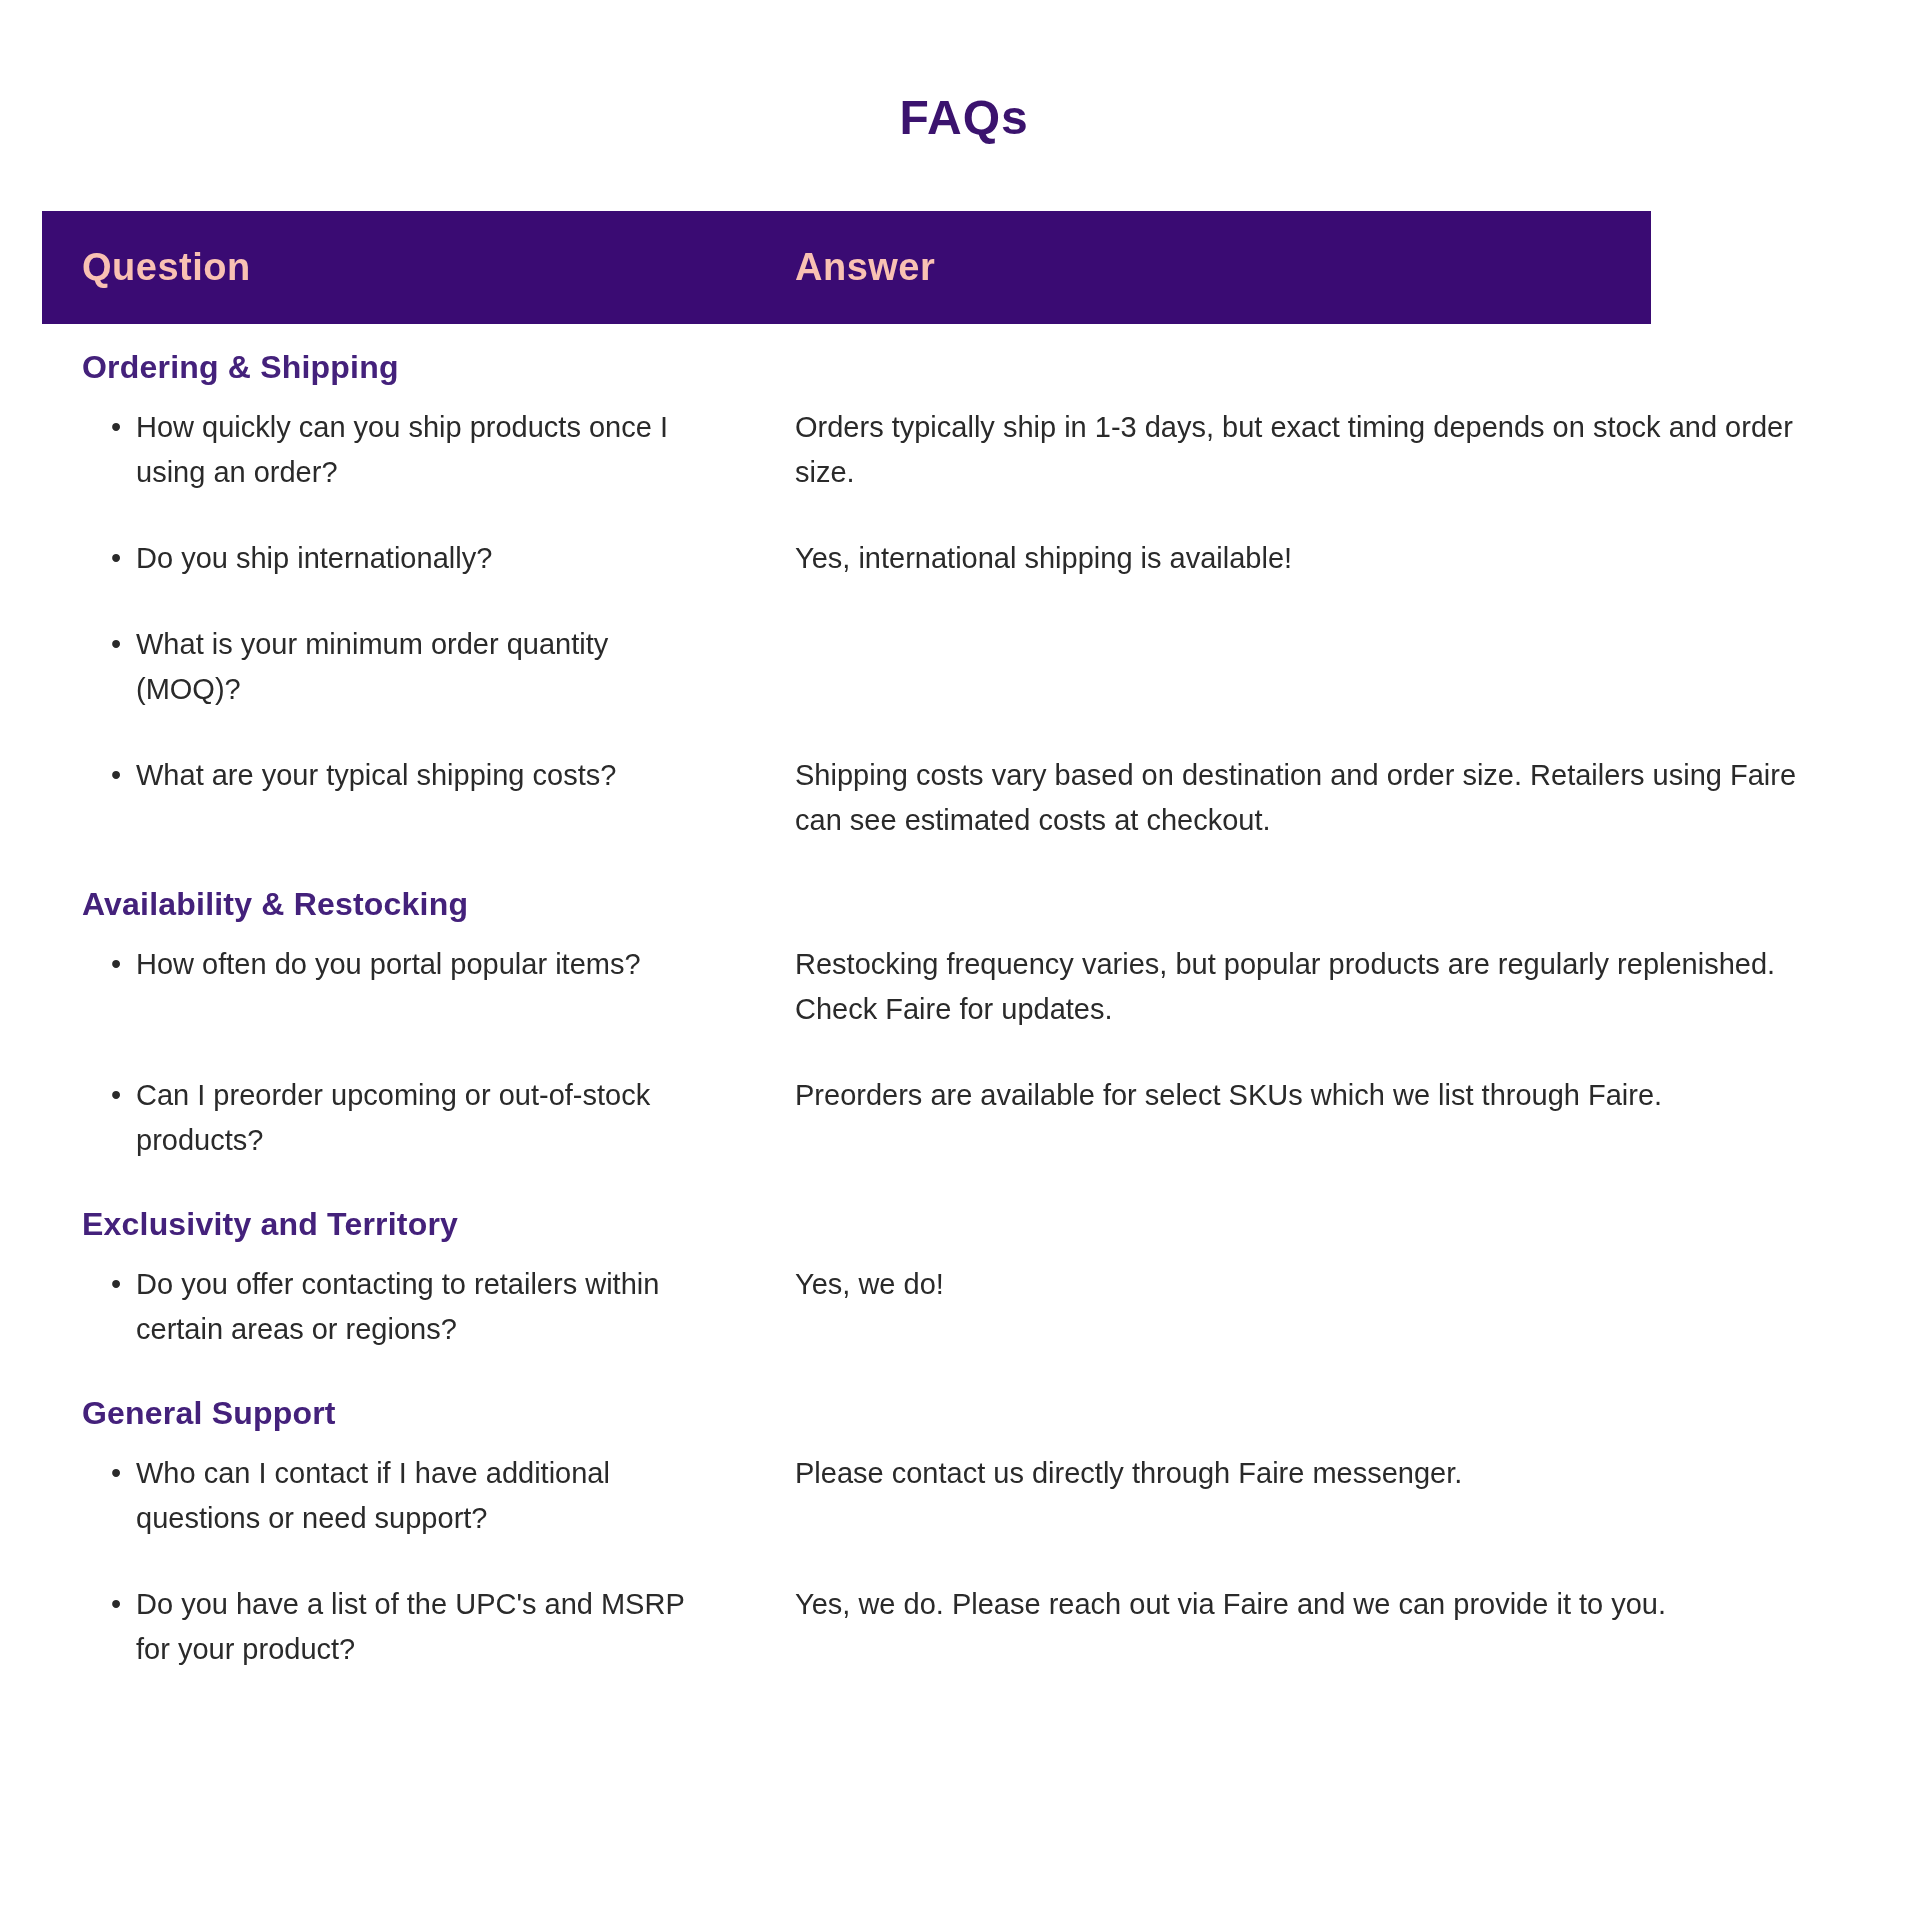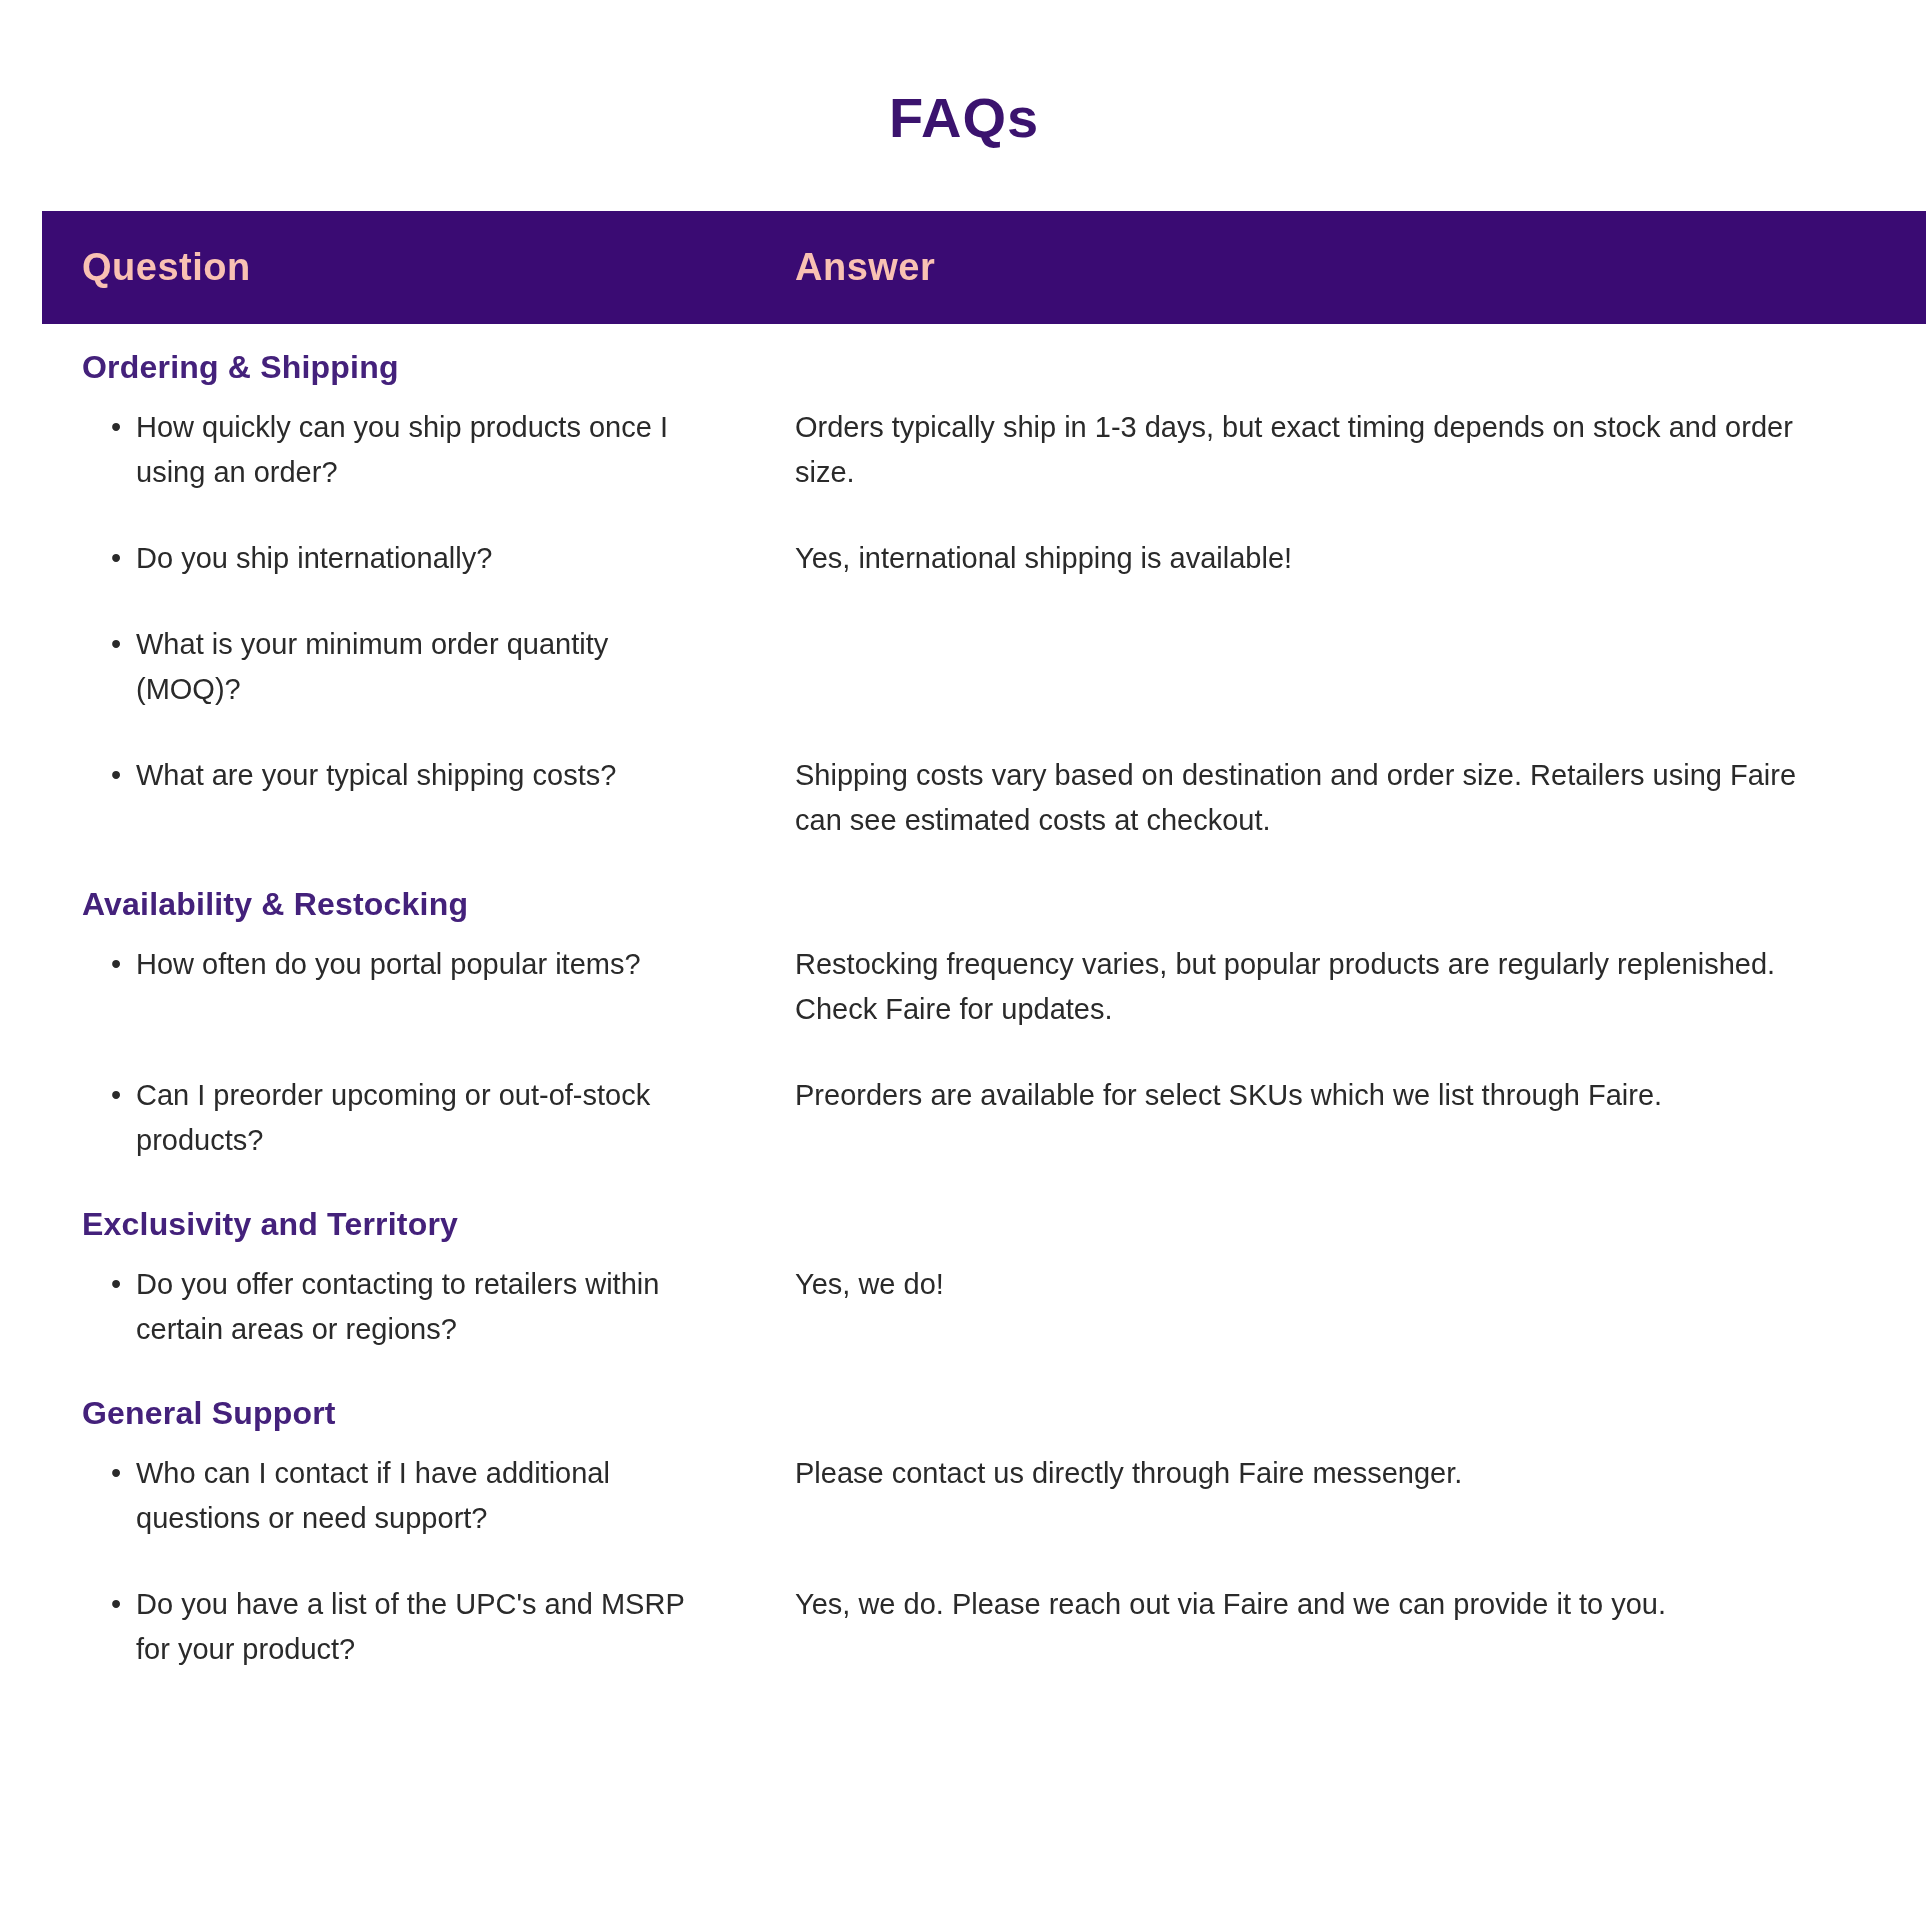--- a/index.html
+++ b/index.html
@@ -16,29 +16,29 @@
     font-family:"Liberation Sans", sans-serif;
     color:var(--body-text);
   }
   .page{
     width:1928px;height:1928px;
     padding-top:75px;
     overflow:hidden;
   }
   .page-title{
     text-align:center;
-    font-size:56px;
+    font-size:48px;
     line-height:85px;
     font-weight:bold;
     color:var(--title-color);
     letter-spacing:0.9px;
   }
   .table-header{
     margin:51px 42px 0 42px;
-    width:1884px;height:113px;
+    width:1609px;height:113px;
     background:var(--header-bg);
     display:grid;
     grid-template-columns:753px 1fr;
     align-items:center;
   }
   .table-header .col-label{
     font-size:38px;
     font-weight:bold;
     color:var(--header-text);
     letter-spacing:0.5px;

